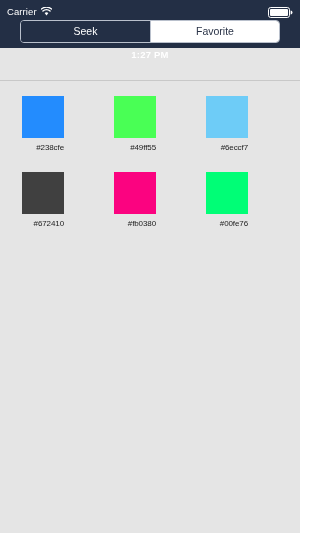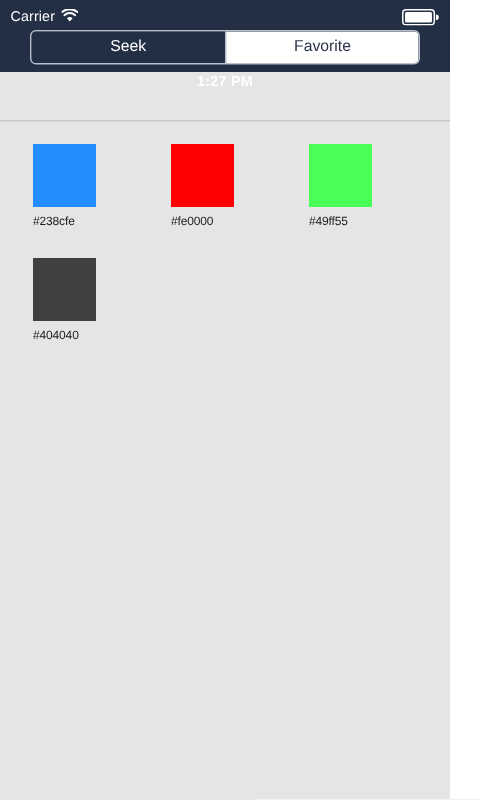--- a/index.html
+++ b/index.html
@@ -98,21 +98,21 @@
     margin-bottom:20px;
     display:flex; flex-direction:column; align-items:flex-start;
   }
   .swatch {
     width:42px; height:42px;
     display:block;
   }
   .swatch-label {
     margin-top:5px;
     width:42px;
-    text-align:left;
+    text-align:right;
     font-size:8px;
     color:#1c1c1c;
     white-space:nowrap;
     letter-spacing:-.1px;
   }
 </style>
 </head>
 <body>
 
 <div id="app">
@@ -156,26 +156,34 @@
   </div>
 
   <div class="separator" style="background: rgb(200, 200, 200);"></div>
 
   <div class="grid" id="swatch-grid">
       <div class="cell">
         <div class="swatch" style="background-color: rgb(35, 140, 254);"></div>
         <div class="swatch-label">#238cfe</div>
       </div>
       <div class="cell">
-        <div class="swatch" style="background-color: rgb(254, 0, 0);"></div>
-        <div class="swatch-label">#fe0000</div>
-      </div>
-      <div class="cell">
         <div class="swatch" style="background-color: rgb(73, 255, 85);"></div>
         <div class="swatch-label">#49ff55</div>
       </div>
       <div class="cell">
+        <div class="swatch" style="background-color: rgb(110, 204, 247);"></div>
+        <div class="swatch-label">#6eccf7</div>
+      </div>
+      <div class="cell">
         <div class="swatch" style="background-color: rgb(64, 64, 64);"></div>
-        <div class="swatch-label">#404040</div>
+        <div class="swatch-label">#672410</div>
+      </div>
+      <div class="cell">
+        <div class="swatch" style="background-color: rgb(251, 3, 128);"></div>
+        <div class="swatch-label">#fb0380</div>
+      </div>
+      <div class="cell">
+        <div class="swatch" style="background-color: rgb(0, 254, 118);"></div>
+        <div class="swatch-label">#00fe76</div>
       </div>
     </div>
 
 </div>
 
 </body></html>

